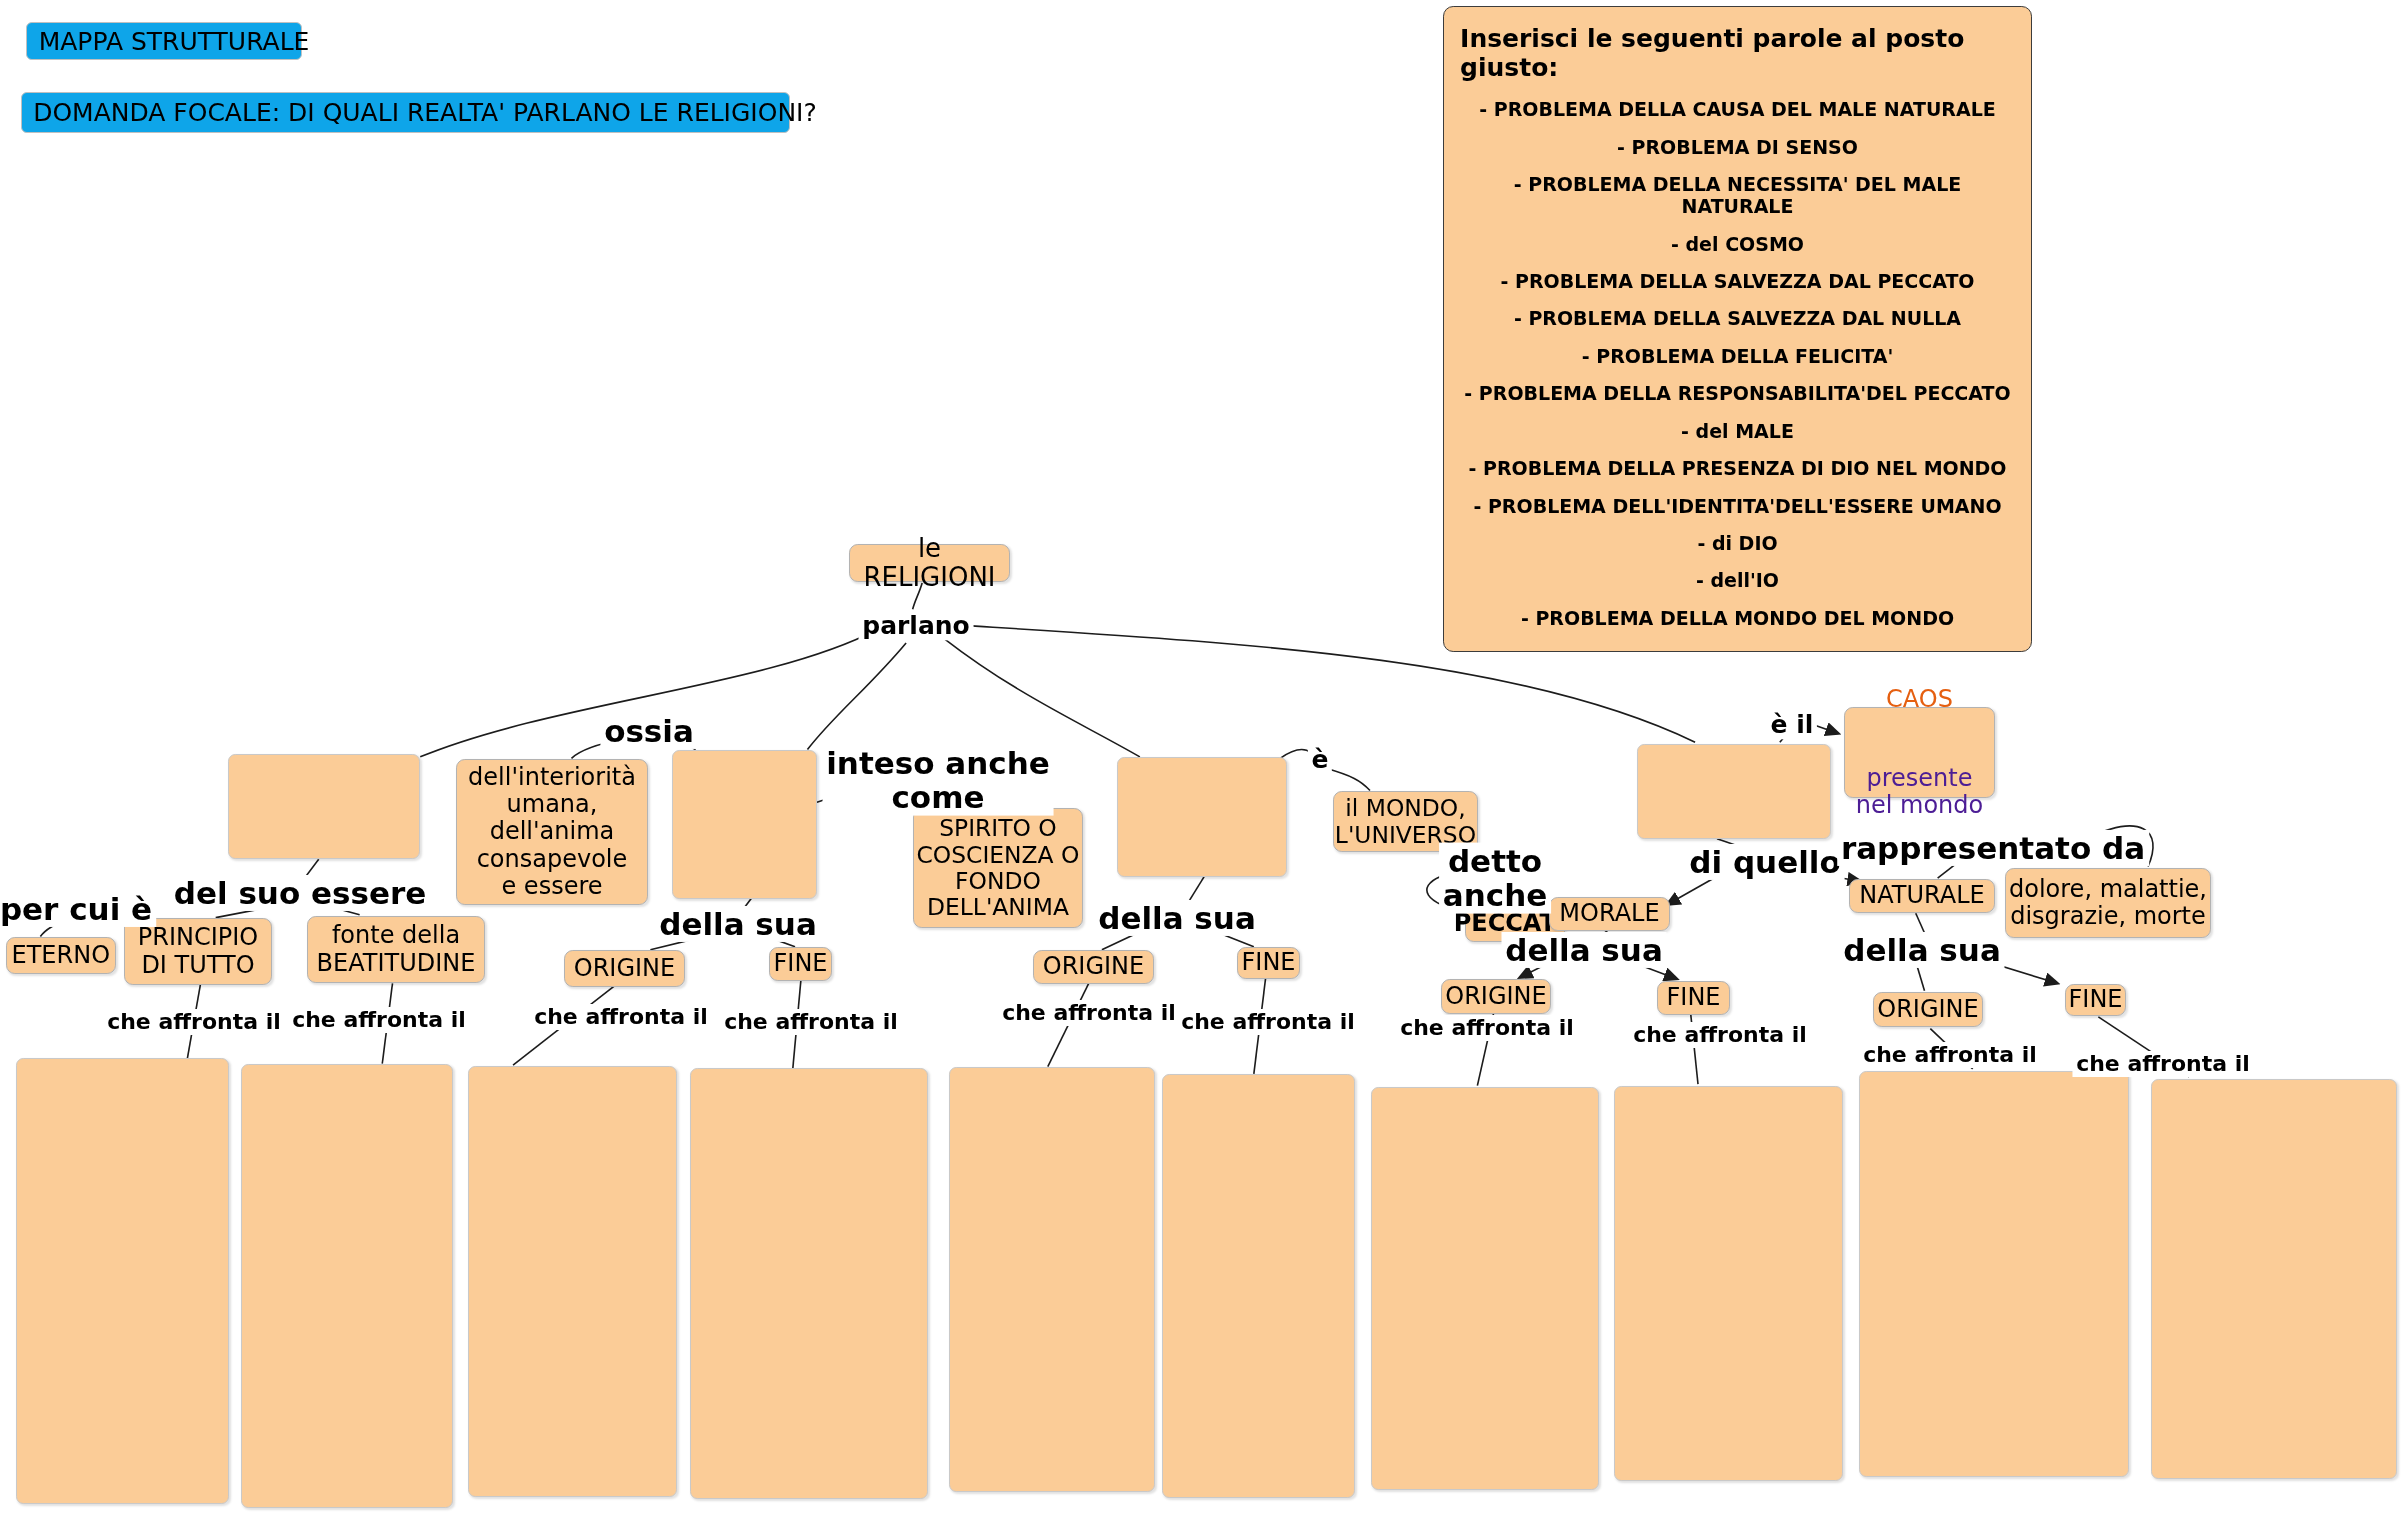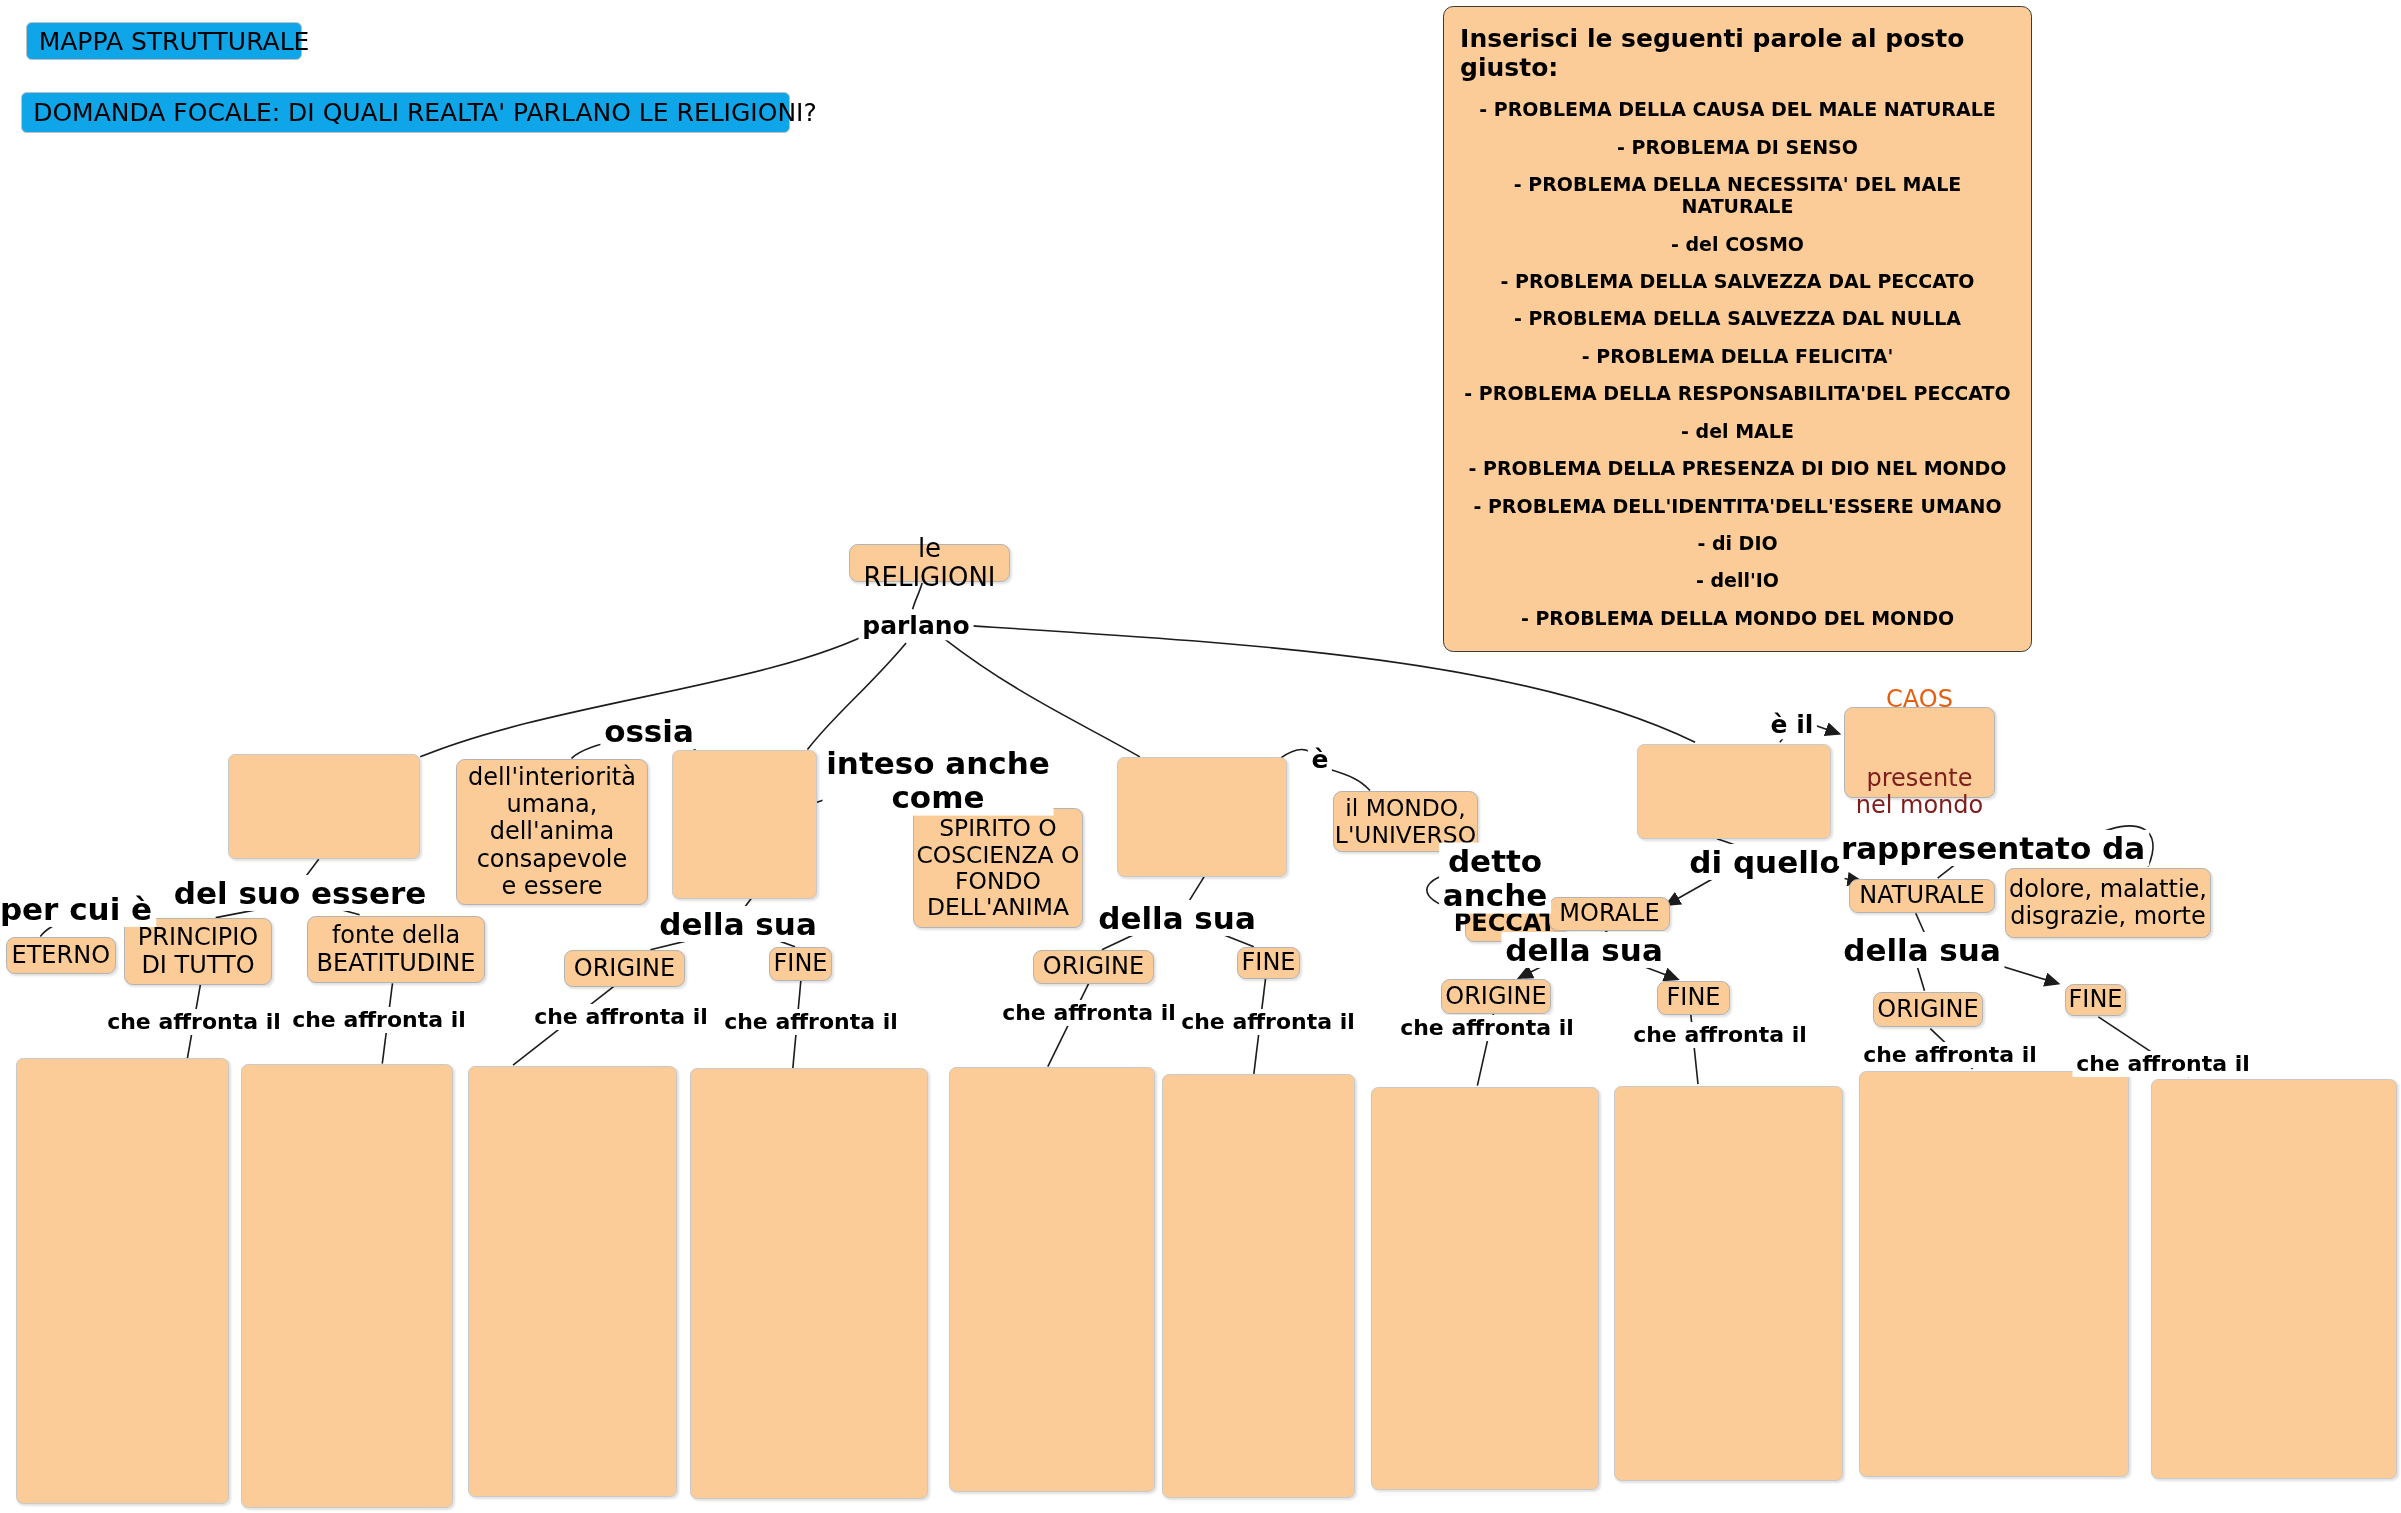--- a/index.html
+++ b/index.html
@@ -36,21 +36,21 @@
   #panel{
     position:absolute;left:1443px;top:5.8px;width:589px;height:646px;box-sizing:border-box;
     background:#fbcc97;border:1.5px solid #3c3c3c;border-radius:10.2px;
     display:flex;flex-direction:column;padding:17.5px 11.7px 22px 11.7px;
   }
   #panel .ptitle{font-size:25px;font-weight:bold;text-align:left;padding-left:4.4px;}
   #panel ul{list-style:none;margin:0;padding:16px 0 0 0;flex:1;
     display:flex;flex-direction:column;justify-content:space-between;}
   #panel li{font-size:19px;font-weight:bold;text-align:center;}
   .caosline{display:block;color:#e55f10;}
-  .caosrest{display:block;color:#7f1d1d;white-space:pre-line;margin-top:24px;}
+  .caosrest{display:block;color:#4c1d95;white-space:pre-line;margin-top:24px;}
 </style>
 </head>
 <body>
 
 <div id="canvas">
 
   <svg id="edges" viewBox="0 0 3286 2071">
     <defs>
       <marker id="arr" markerWidth="10" markerHeight="9" refX="8" refY="4.5" orient="auto">
         <path d="M0,0 L10,4.5 L0,9 Z" fill="#1c1c1c"></path>

